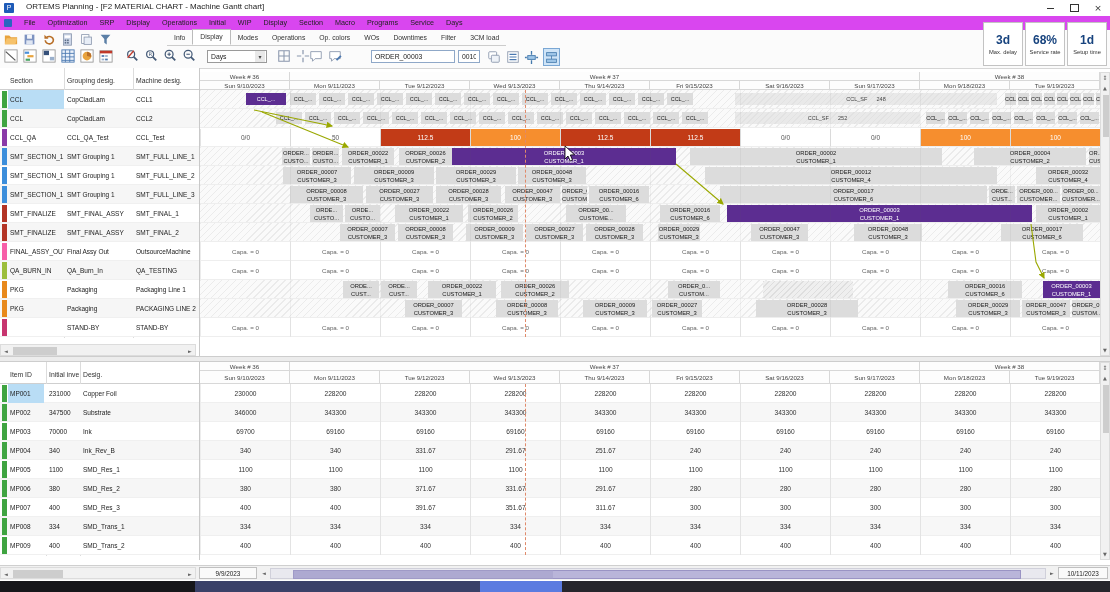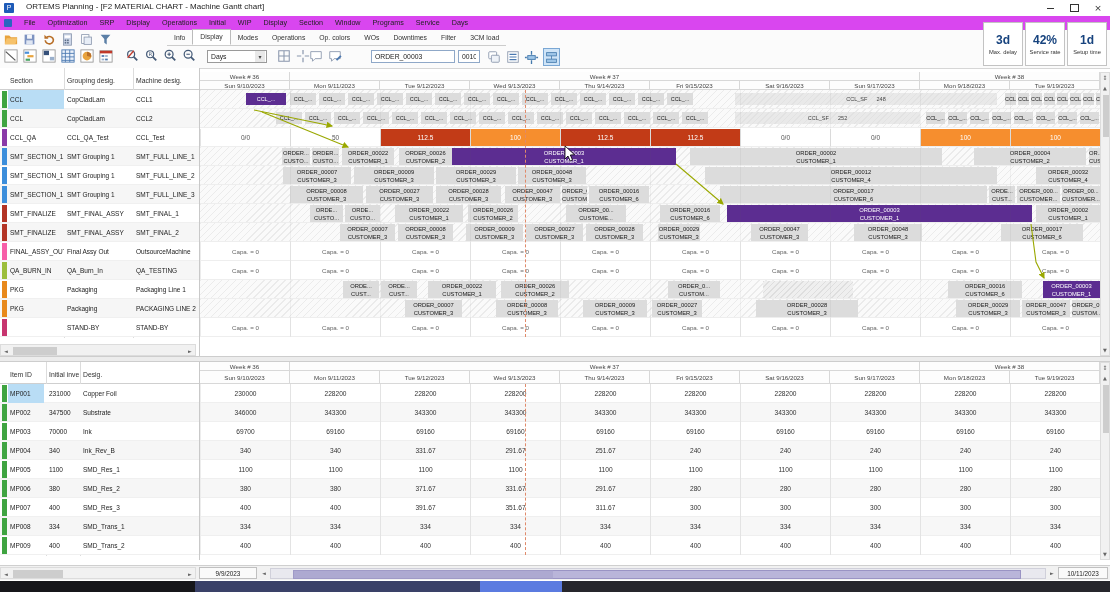--- a/index.html
+++ b/index.html
@@ -109,21 +109,21 @@
     <div id="menu-items">
         <div class="menu-item">File</div>
         <div class="menu-item">Optimization</div>
         <div class="menu-item">SRP</div>
         <div class="menu-item">Display</div>
         <div class="menu-item">Operations</div>
         <div class="menu-item">Initial</div>
         <div class="menu-item">WIP</div>
         <div class="menu-item">Display</div>
         <div class="menu-item">Section</div>
-        <div class="menu-item">Window</div>
+        <div class="menu-item">Macro</div>
         <div class="menu-item">Programs</div>
         <div class="menu-item">Service</div>
         <div class="menu-item">Days</div>
       </div>
   </div>
 
   <div id="toolbar">
     <div class="icgrp" style="left:3px;top:1px;">
       <span class="ic">
           <svg width="14" height="14" viewBox="0 0 16 16">
@@ -319,21 +319,21 @@
           </svg>
         </span>
     </div>
 
     <div id="stats">
         <div class="stat-box">
           <div class="stat-value">3d</div>
           <div class="stat-label">Max. delay</div>
         </div>
         <div class="stat-box">
-          <div class="stat-value">42%</div>
+          <div class="stat-value">68%</div>
           <div class="stat-label">Service rate</div>
         </div>
         <div class="stat-box">
           <div class="stat-value">1d</div>
           <div class="stat-label">Setup time</div>
         </div>
       </div>
   </div>
 
   <div class="abs" style="left:0;top:68px;width:200px;height:289px;background:#fff;">

